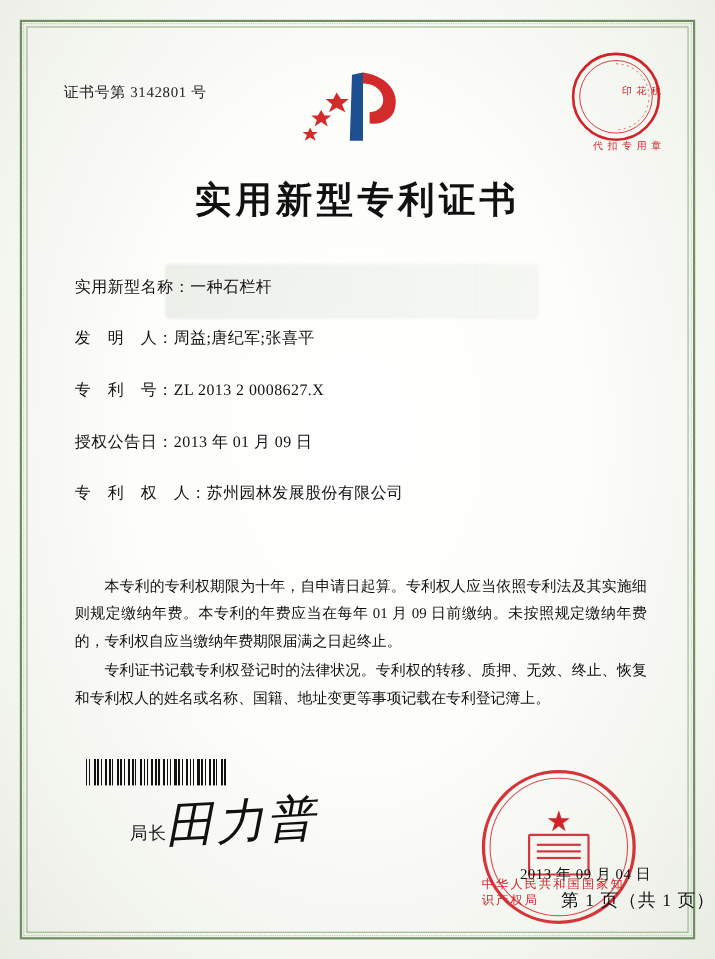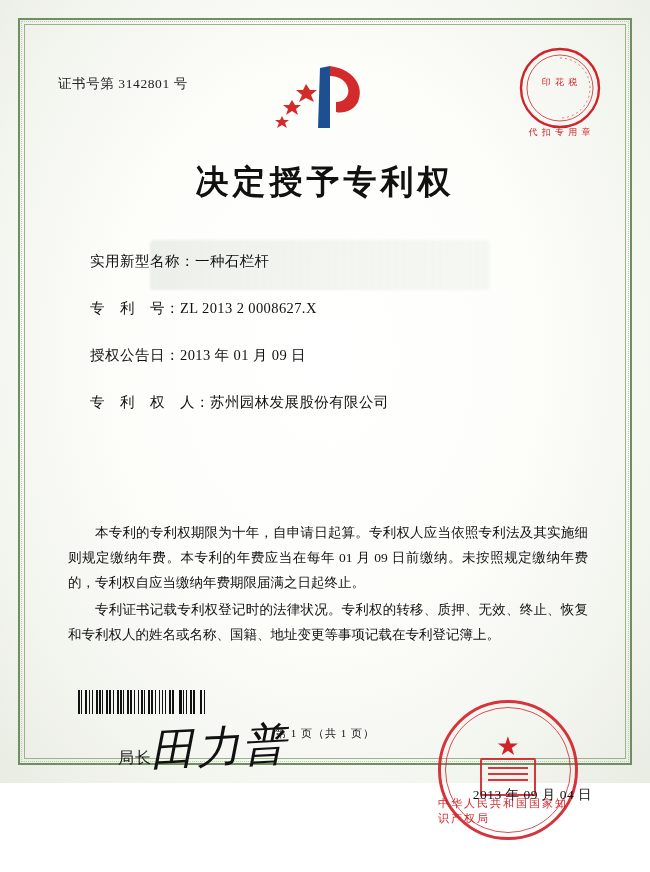--- a/index.html
+++ b/index.html
@@ -10,21 +10,21 @@
   body {
     width: 650px;
     height: 872px;
     font-family: "Liberation Serif", serif;
     color: #1a1a1a;
     overflow: hidden;
   }
   .page {
     position: relative;
     width: 650px;
-    height: 783px;
+    height: 872px;
     background:
       radial-gradient(ellipse at 50% 45%, #ffffff 0%, #fdfdfa 45%, #f3f5ef 75%, #e9ece3 100%);
     box-sizing: border-box;
   }
   
   .frame-outer {
     position: absolute;
     left: 18px; top: 18px; right: 18px; bottom: 18px;
     border: 2px solid #6f8f63;
     box-sizing: border-box;
@@ -68,21 +68,21 @@
     position: absolute;
     right: 48px;
     top: 46px;
     width: 84px;
     height: 84px;
   }
   .seal-top .seal-text-1,
   .seal-top .seal-text-2 {
     position: absolute;
     left: 0; right: 0;
-    text-align: center;
+    text-align: right;
     color: #d1232a;
     font-family: "Liberation Serif", serif;
   }
   .seal-top .seal-text-1 { top: 30px; font-size: 9px; letter-spacing: 1px; }
   .seal-top .seal-text-2 { top: 44px; font-size: 9px; letter-spacing: 1px; margin-top: 36px; }
 
   
   .doc-title {
     position: absolute;
     top: 160px;
@@ -106,21 +106,20 @@
     filter: blur(1px);
     border-radius: 4px;
   }
 
   
   .fields {
     position: absolute;
     left: 68px;
     top: 250px;
     right: 60px;
-    margin-left: 22px;
   }
   .field-row {
     font-size: 14.5px;
     line-height: 22px;
     margin-bottom: 25px;
     color: #111;
     white-space: nowrap;
   }
   .field-label {
     display: inline-block;
@@ -254,22 +253,22 @@
     font-size: 13.5px;
     letter-spacing: 0.5px;
     color: #111;
   }
 
   
   .footer {
     position: absolute;
     left: 0; right: 0;
     bottom: 42px;
-    text-align: center;
-    font-size: 11px;
+    text-align: right;
+    font-size: 16px;
     letter-spacing: 1px;
     color: #111;
   }
 </style>
 </head>
 <body>
 
 <div class="page">
 
   <div class="frame-outer"></div>
@@ -291,27 +290,30 @@
   <div class="seal-top">
     <svg width="84" height="84" viewBox="0 0 84 84" xmlns="http://www.w3.org/2000/svg">
       <circle cx="42" cy="42" r="39" fill="none" stroke="#d1232a" stroke-width="2.4"></circle>
       <circle cx="42" cy="42" r="33" fill="none" stroke="#d1232a" stroke-width="0.8"></circle>
       <path d="M42 12 a30 30 0 0 1 0 60" fill="none" stroke="#d1232a" stroke-width="0.6" stroke-dasharray="2 3"></path>
     </svg>
     <div class="seal-text-1">印 花 税</div>
     <div class="seal-text-2">代 扣 专 用 章</div>
   </div>
 
-  <div class="doc-title">决定授予专利权</div>
+  <div class="doc-title">实用新型专利证书</div>
 
   <div class="watermark"></div>
 
   <div class="fields">
     <div class="field-row">
       <span class="field-label">实用新型名称：</span><span class="field-value">一种石栏杆</span>
+    </div>
+    <div class="field-row">
+      <span class="field-label">发　明　人：</span><span class="field-value">周益;唐纪军;张喜平</span>
     </div>
     <div class="field-row">
       <span class="field-label">专　利　号：</span><span class="field-value">ZL 2013 2 0008627.X</span>
     </div>
     <div class="field-row">
       <span class="field-label">授权公告日：</span><span class="field-value">2013 年 01 月 09 日</span>
     </div>
     <div class="field-row">
       <span class="field-label">专　利　权　人：</span><span class="field-value">苏州园林发展股份有限公司</span>
     </div>

